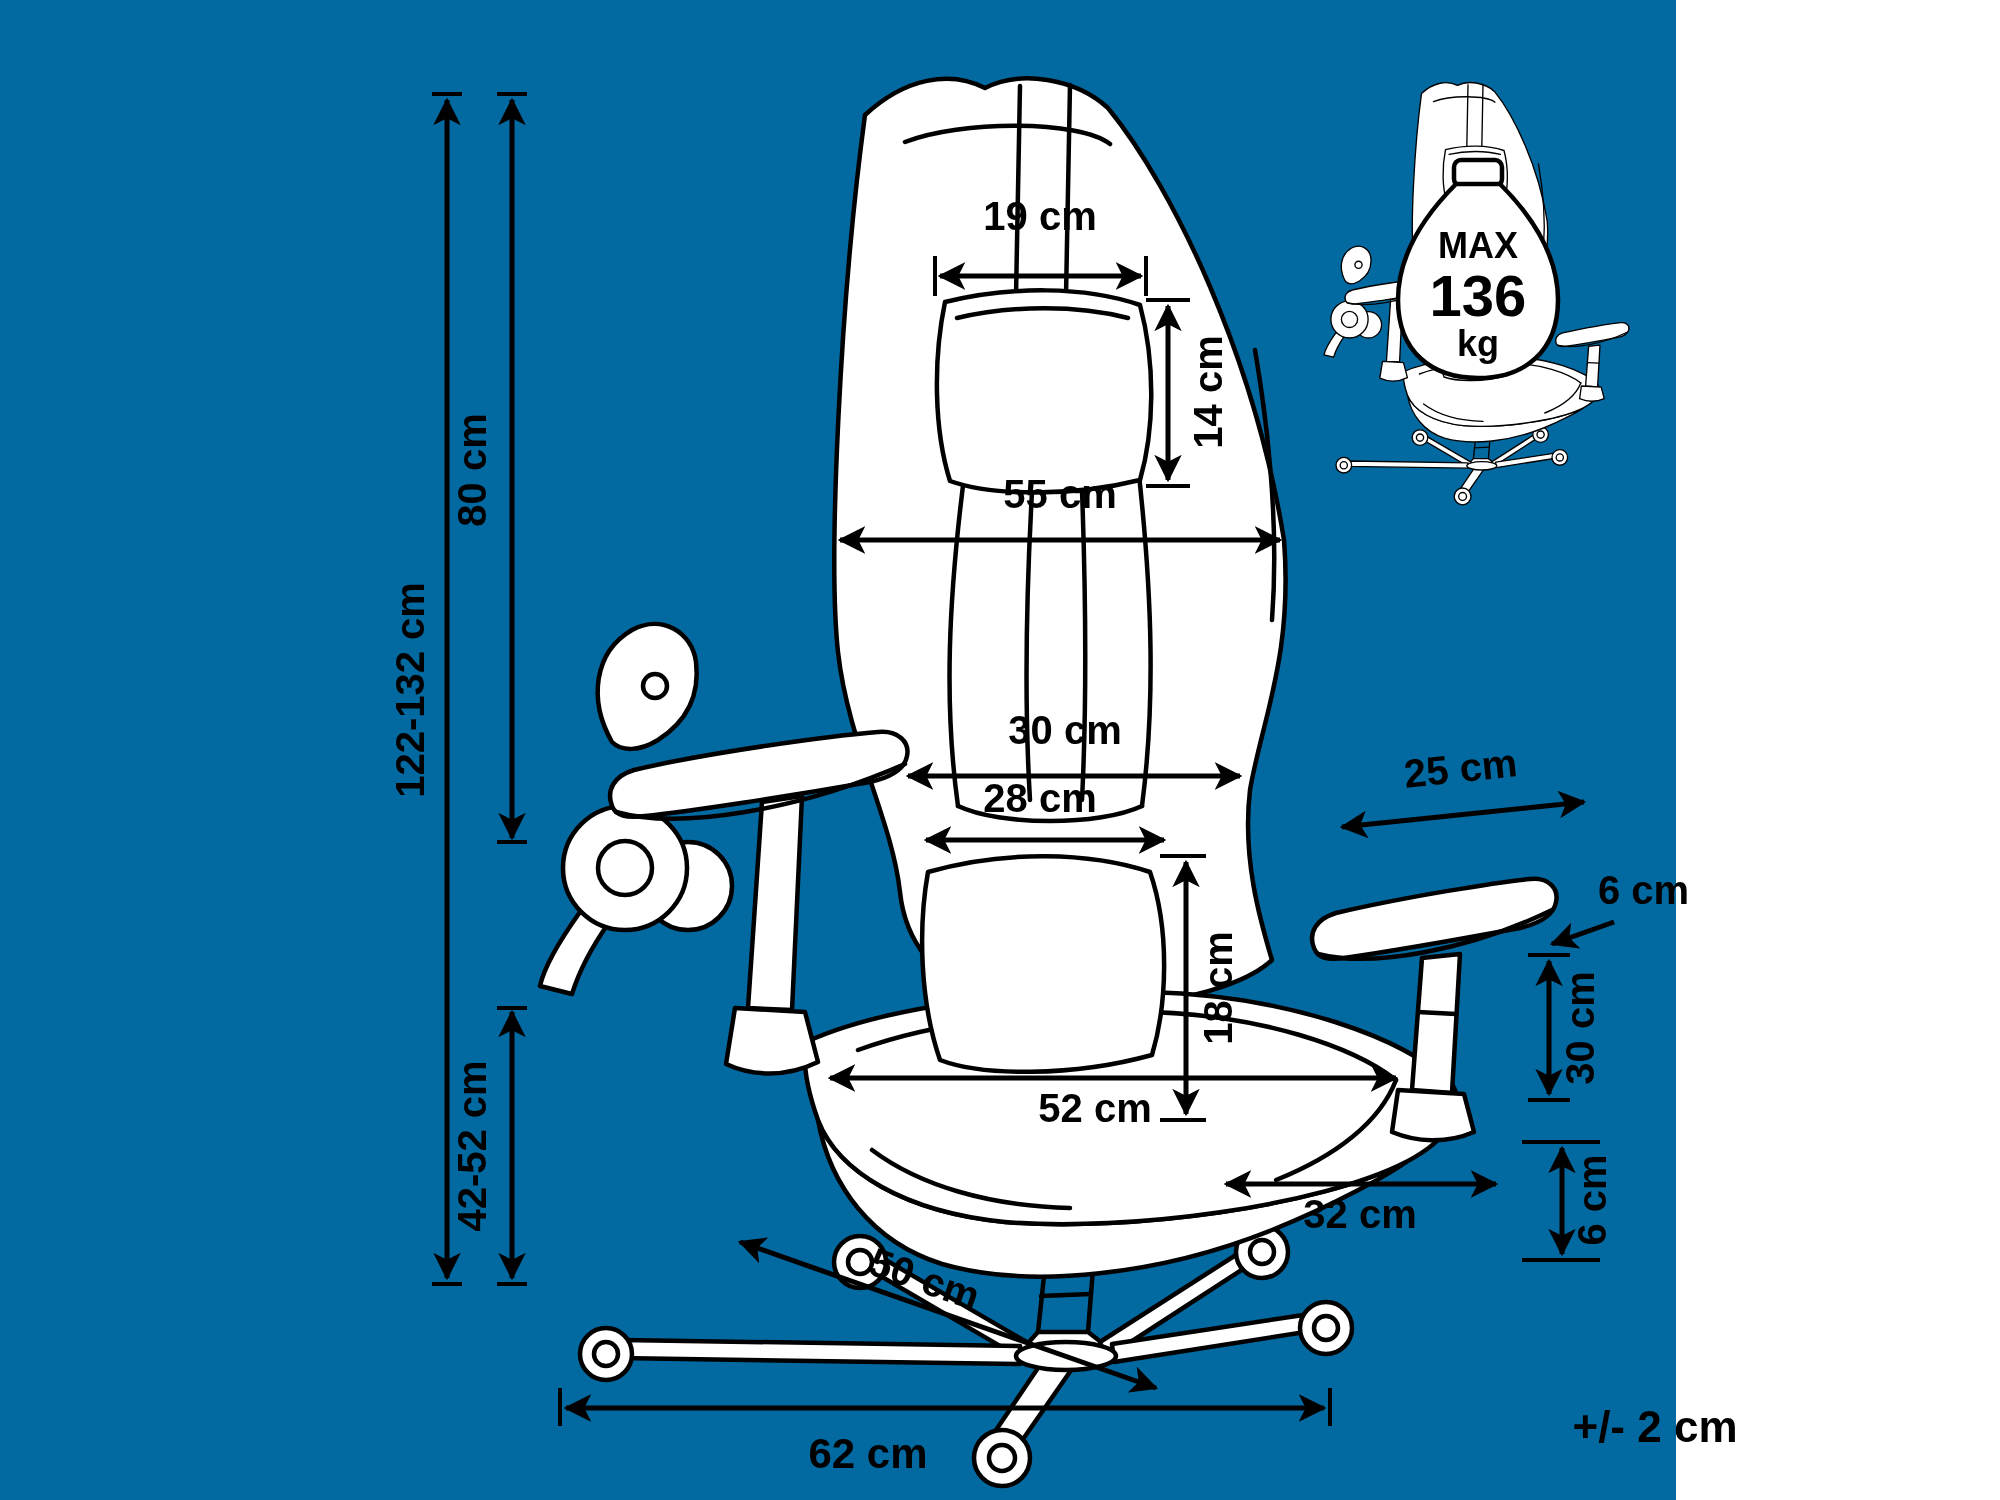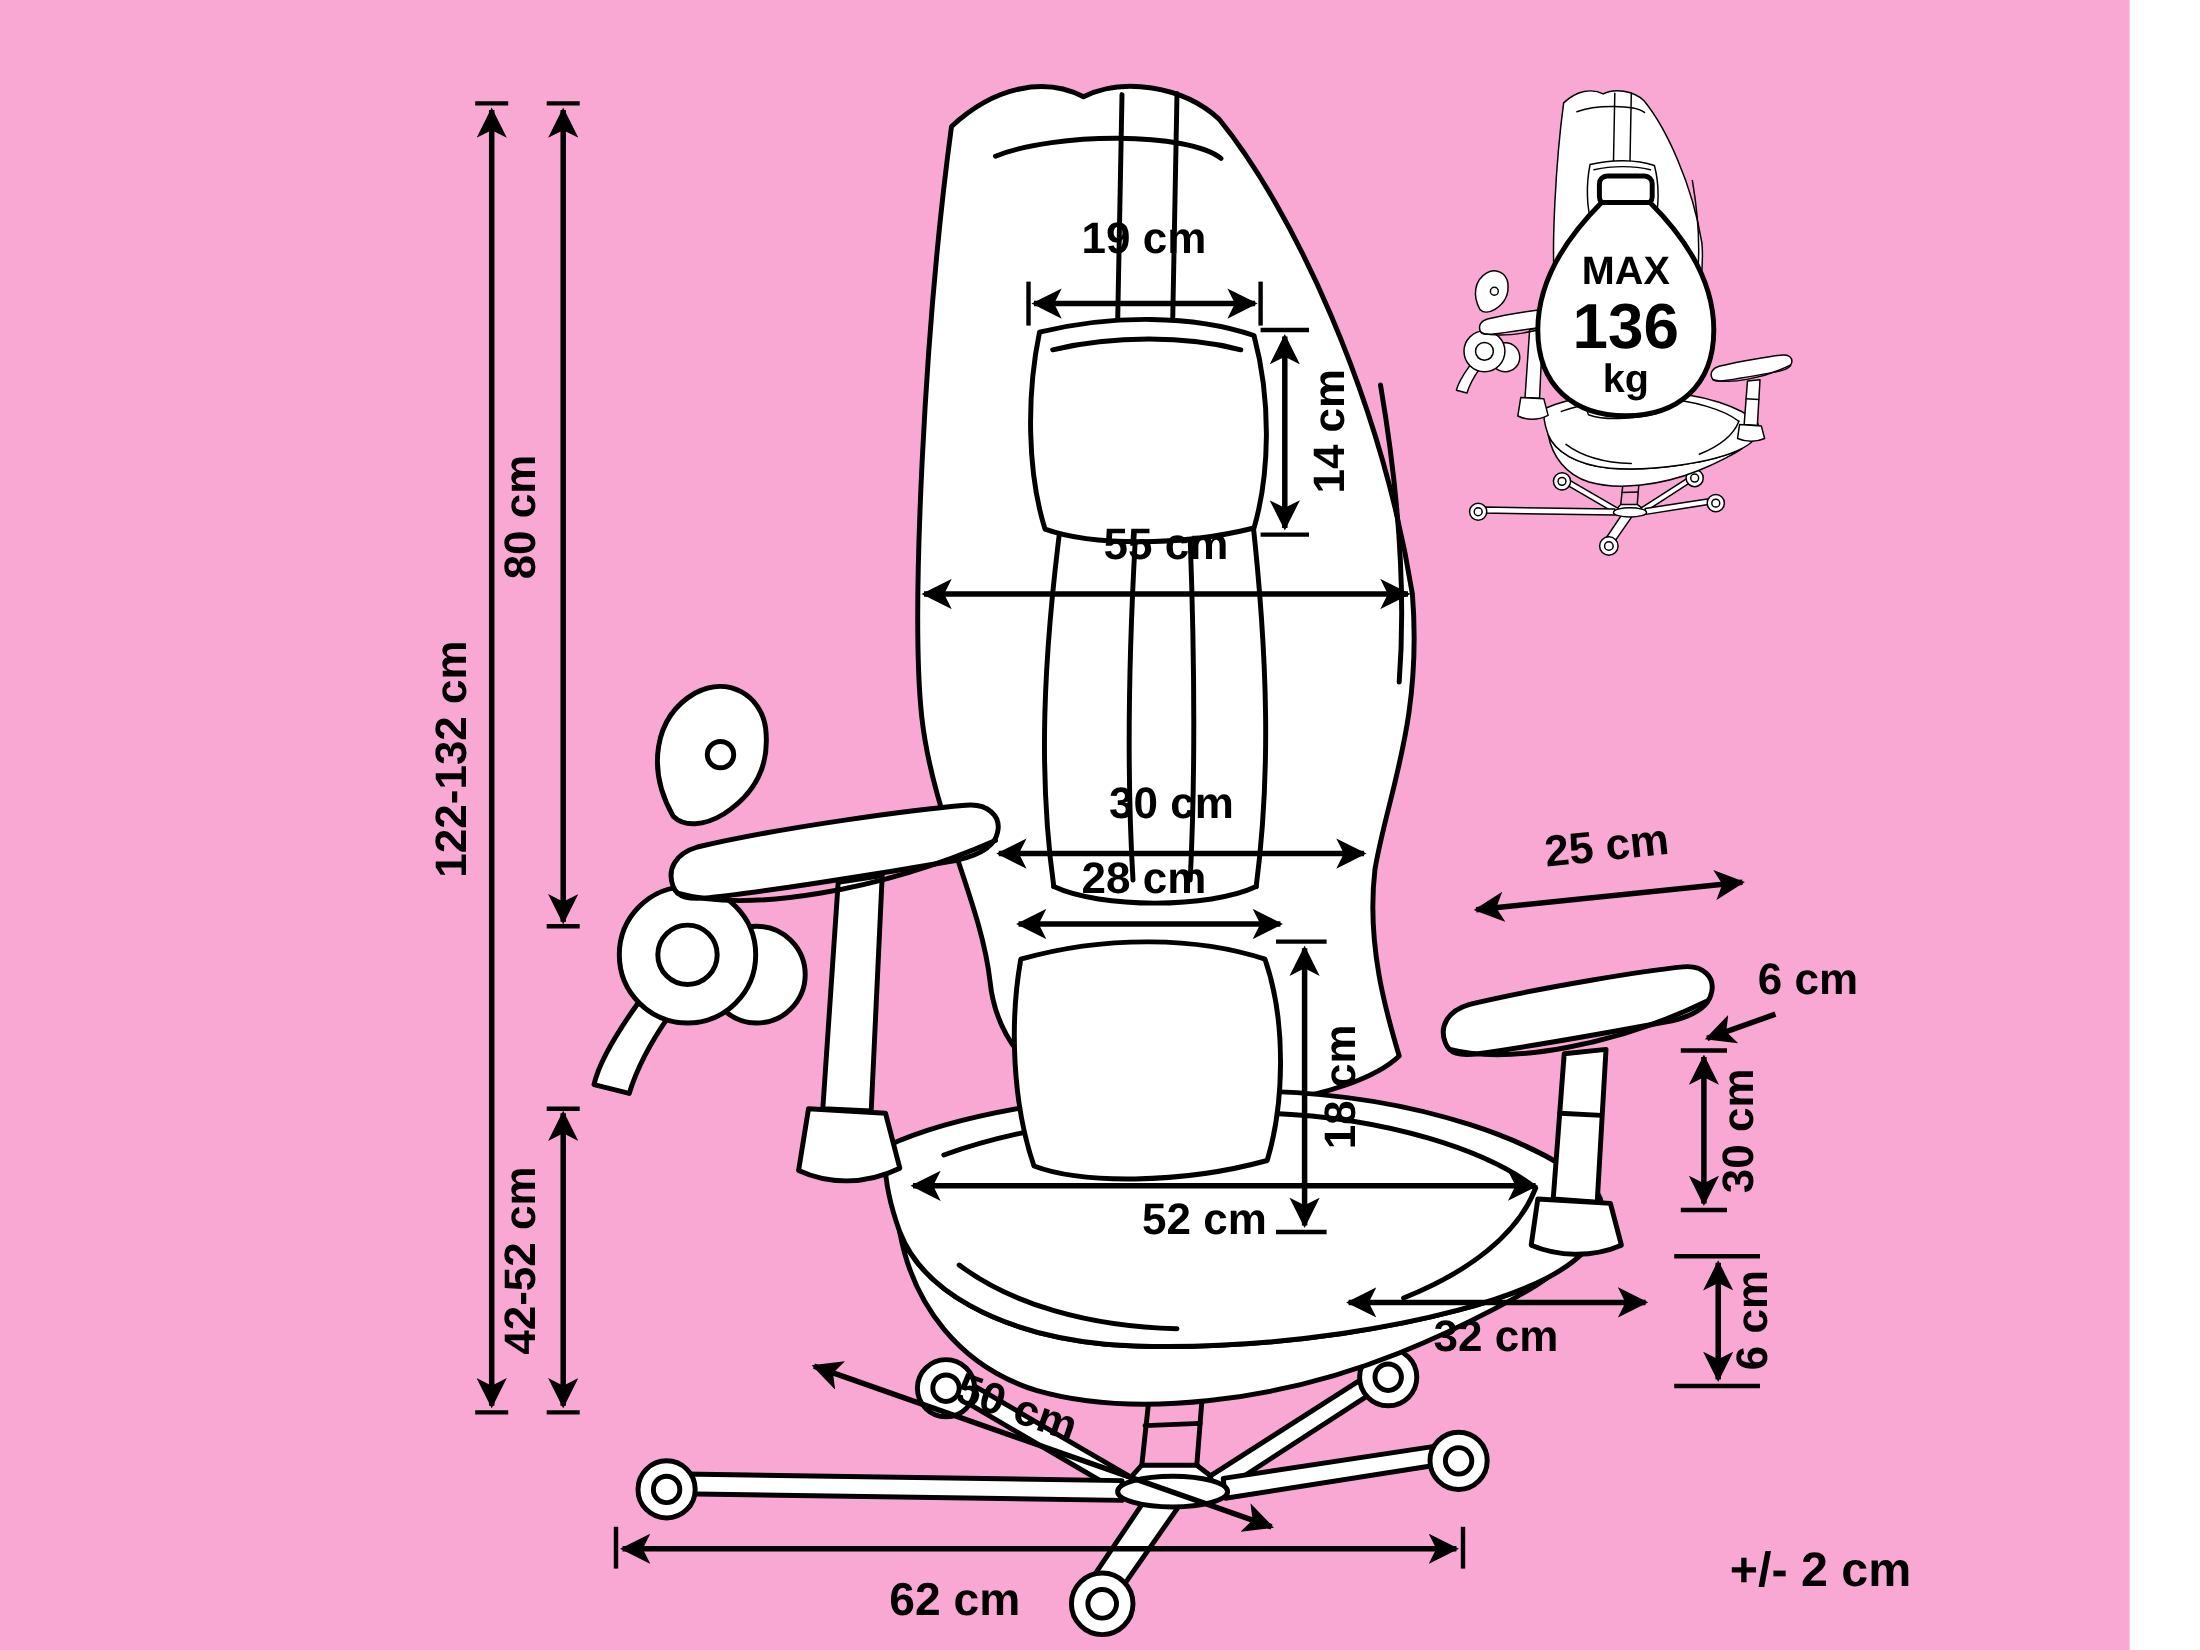--- a/index.html
+++ b/index.html
@@ -1,16 +1,16 @@
 <!DOCTYPE html>
 <html><head>
 <meta charset="utf-8">
 <style>
   html,body{margin:0;padding:0;background:#fff;}
-  .stage{width:1936px;height:1500px;position:relative;background:#f9a8d4;}
+  .stage{width:1676px;height:1500px;position:relative;background:#0369a1;}
   svg{display:block;}
   .ln{fill:none;stroke:#000;stroke-width:4.5;stroke-linecap:round;stroke-linejoin:round;}
   .fill{fill:#fff;stroke:#000;stroke-width:4.5;stroke-linejoin:round;stroke-linecap:round;}
   .dim{fill:none;stroke:#000;stroke-width:5;}
   .tick{fill:none;stroke:#000;stroke-width:4;}
   .lbl{font-family:"Liberation Sans",sans-serif;font-weight:bold;fill:#000;font-size:40px;}
   .lbl-big{font-size:42px;}
   .wmax{font-family:"Liberation Sans",sans-serif;font-weight:bold;fill:#000;font-size:36px;}
   .wval{font-family:"Liberation Sans",sans-serif;font-weight:bold;fill:#000;font-size:58px;}
   .tol{font-family:"Liberation Sans",sans-serif;font-weight:bold;fill:#000;font-size:44px;}

